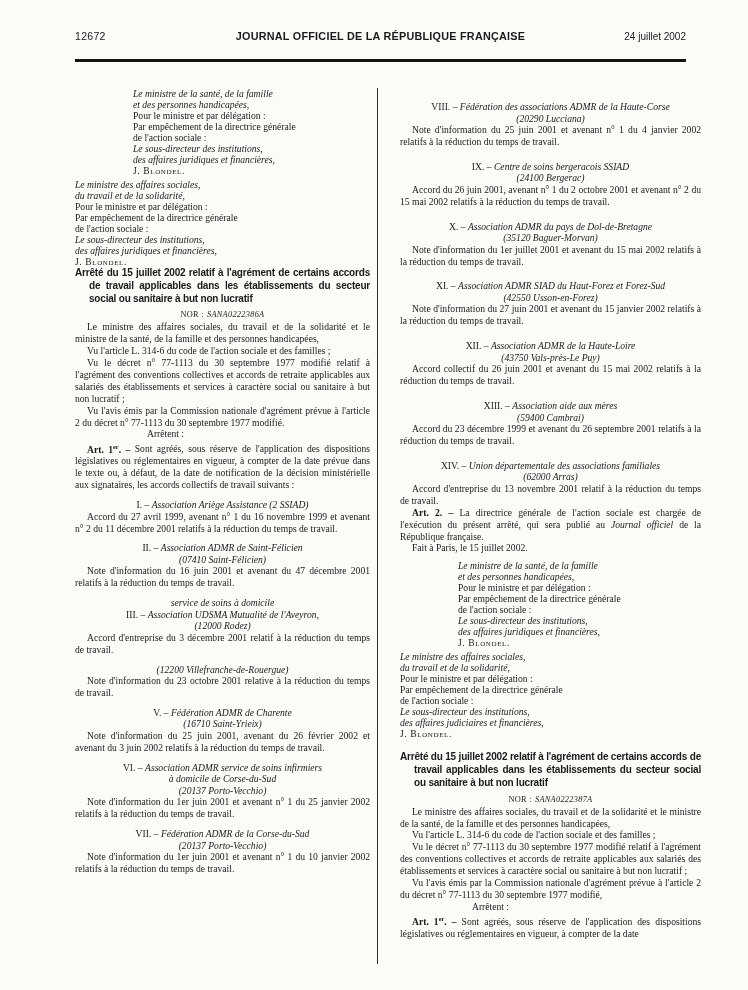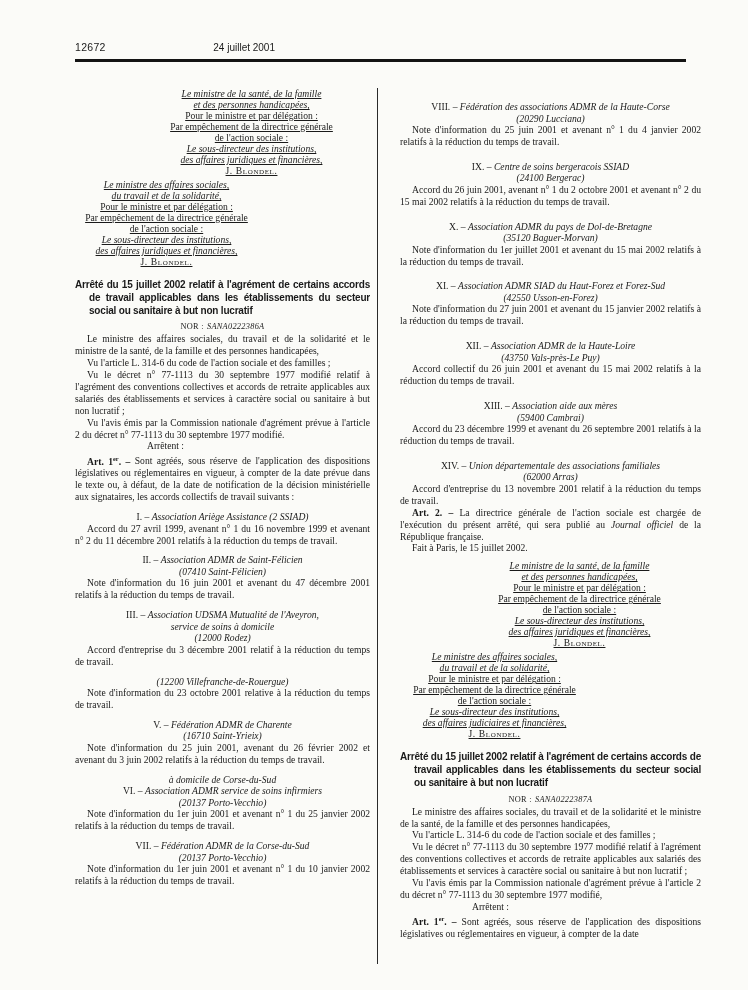--- a/index.html
+++ b/index.html
@@ -7,51 +7,51 @@
   html,body { margin:0; padding:0; }
   body {
     width:748px; height:990px; position:relative;
     background:var(--paper); color:var(--ink);
     font-family:"Liberation Serif", serif;
   }
   .page { position:absolute; inset:0; overflow:hidden; }
 
   
   .header {
-    position:absolute; top:41px; left:75px; width:611px;
+    position:absolute; top:30px; left:75px; width:611px;
     display:flex; align-items:baseline;
     font-family:"Liberation Sans", sans-serif;
   }
   .pagenum { width:100px; font-size:10.5px; letter-spacing:0.3px; }
   .jtitle  { flex:1; text-align:center; font-size:10.8px; font-weight:bold; letter-spacing:0.25px; }
   .jdate   { width:100px; text-align:right; font-size:10px; }
   .header-rule { position:absolute; top:59px; left:75px; width:611px; height:3px; background:#141414; }
   .vrule { position:absolute; top:88px; left:377px; width:1px; height:876px; background:#2a2a2a; }
 
   
   .col { position:absolute; top:88px; font-size:9.6px; line-height:11.9px; text-align:justify; }
   .col-left  { left:75px;  width:295px; }
   .col-right { left:400px; width:301px; }
 
   p.body { margin:0; text-indent:12px; }
   .j { hyphens:auto; -webkit-hyphens:auto; }
 
   
-  .sigblock { text-align:center; line-height:11px; text-indent:0;text-decoration:underline; }
+  .sigblock { line-height:11px; text-indent:0; }
   .sig-right { padding-left:58px; }
   .sig-left  { padding-right:112px; }
   .sigblock + .sigblock { margin-top:3px; }
   .sigline.it { font-style:italic; }
   .sigline.sc { font-variant:small-caps; letter-spacing:0.6px; }
 
   
   .arrete-title {
     font-family:"Liberation Sans", sans-serif; font-weight:bold;
     font-size:10px; line-height:12.8px; letter-spacing:-0.2px;
-    margin:12px 0 0 0; padding-left:14px; text-indent:-14px; text-align:justify;
+    margin:0 0 0 0; padding-left:14px; text-indent:-14px; text-align:justify;
   }
   .col-right .arrete-title { margin-top:12px; }
   .nor { text-align:center; font-size:8.3px; margin-top:4px; letter-spacing:0.3px; text-indent:0; }
   .nor .val { font-style:italic; margin-left:3px; }
 
   .mt7 { margin-top:7px; }
   .mt5 { margin-top:5px; }
   .mt3 { margin-top:3px; }
   .arretent { margin:5px 0; text-indent:0; padding-left:60px; text-align:left; }
   .lead { font-weight:bold; }
@@ -65,21 +65,22 @@
   .entry-head .label { font-style:normal; }
   .entry-body { margin-top:1px; }
 </style>
 </head>
 <body>
 
 <div class="page">
 
   <div class="header">
     <span class="pagenum">12672</span>
-    <span class="jdate">24 juillet 2001</span>
+    <span class="jtitle">JOURNAL OFFICIEL DE LA RÉPUBLIQUE FRANÇAISE</span>
+    <span class="jdate">24 juillet 2002</span>
   </div>
   <div class="header-rule"></div>
   <div class="vrule"></div>
 
   <div class="col col-left">
 
     <div class="sigblock sig-right">
         <div class="sigline it">Le ministre de la santé, de la famille</div>
         <div class="sigline it">et des personnes handicapées,</div>
         <div class="sigline ">Pour le ministre et par délégation :</div>
@@ -118,37 +119,37 @@
         <div class="entry-head">
           <div><span class="label">I. –</span> <span class="name">Association Ariège Assistance (2 SSIAD)</span></div>
         </div>
         <p class="body j entry-body">Accord du 27 avril 1999, avenant n° 1 du 16 novembre 1999 et avenant n° 2 du 11 décembre 2001 relatifs à la réduction du temps de travail.</p>
         <div class="entry-head">
           <div><span class="label">II. –</span> <span class="name">Association ADMR de Saint-Félicien</span></div>
           <div><span class="name">(07410 Saint-Félicien)</span></div>
         </div>
         <p class="body j entry-body">Note d'information du 16 juin 2001 et avenant du 47 décembre 2001 relatifs à la réduction du temps de travail.</p>
         <div class="entry-head">
+          <div><span class="name">service de soins à domicile</span></div>
           <div><span class="label">III. –</span> <span class="name">Association UDSMA Mutualité de l'Aveyron,</span></div>
-          <div><span class="name">service de soins à domicile</span></div>
           <div><span class="name">(12000 Rodez)</span></div>
         </div>
         <p class="body j entry-body">Accord d'entreprise du 3 décembre 2001 relatif à la réduction du temps de travail.</p>
         <div class="entry-head">
           <div><span class="name">(12200 Villefranche-de-Rouergue)</span></div>
         </div>
         <p class="body j entry-body">Note d'information du 23 octobre 2001 relative à la réduction du temps de travail.</p>
         <div class="entry-head">
           <div><span class="label">V. –</span> <span class="name">Fédération ADMR de Charente</span></div>
           <div><span class="name">(16710 Saint-Yrieix)</span></div>
         </div>
         <p class="body j entry-body">Note d'information du 25 juin 2001, avenant du 26 février 2002 et avenant du 3 juin 2002 relatifs à la réduction du temps de travail.</p>
         <div class="entry-head">
+          <div><span class="label">VI. –</span> <span class="name">Association ADMR service de soins infirmiers</span></div>
           <div><span class="name">à domicile de Corse-du-Sud</span></div>
-          <div><span class="label">VI. –</span> <span class="name">Association ADMR service de soins infirmiers</span></div>
           <div><span class="name">(20137 Porto-Vecchio)</span></div>
         </div>
         <p class="body j entry-body">Note d'information du 1er juin 2001 et avenant n° 1 du 25 janvier 2002 relatifs à la réduction du temps de travail.</p>
         <div class="entry-head">
           <div><span class="label">VII. –</span> <span class="name">Fédération ADMR de la Corse-du-Sud</span></div>
           <div><span class="name">(20137 Porto-Vecchio)</span></div>
         </div>
         <p class="body j entry-body">Note d'information du 1er juin 2001 et avenant n° 1 du 10 janvier 2002 relatifs à la réduction du temps de travail.</p>
       </div>
   </div>

